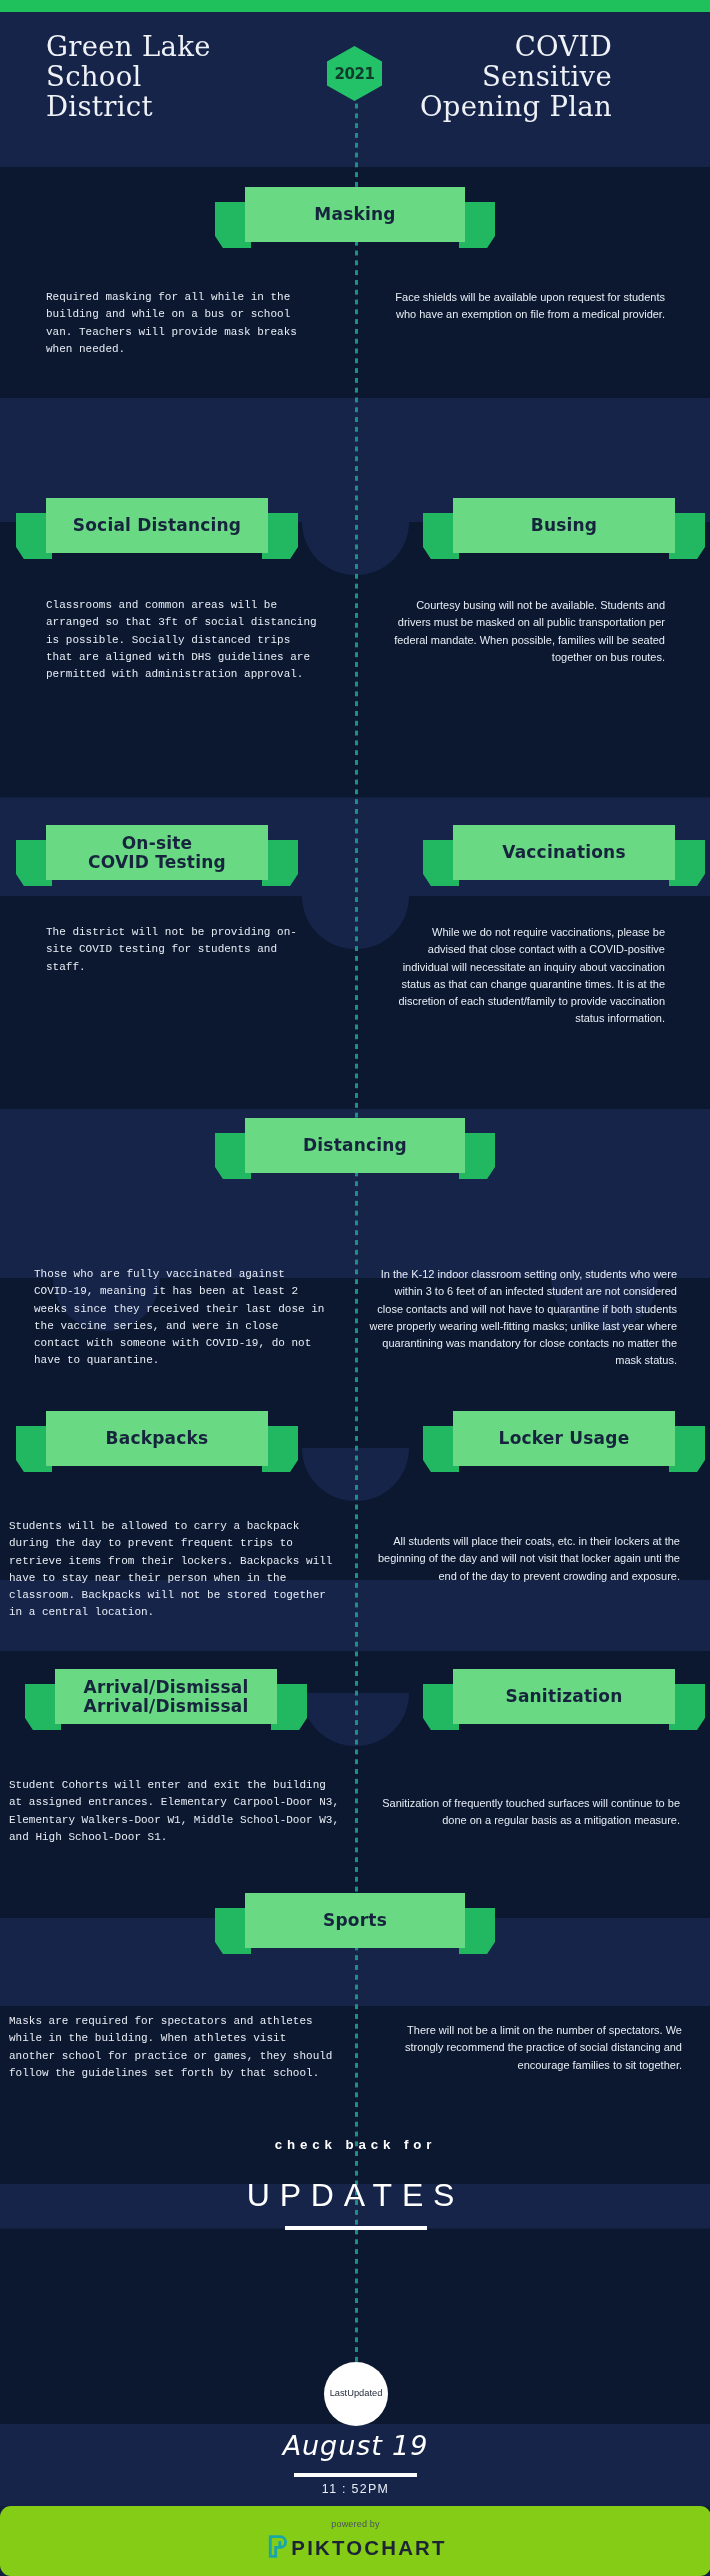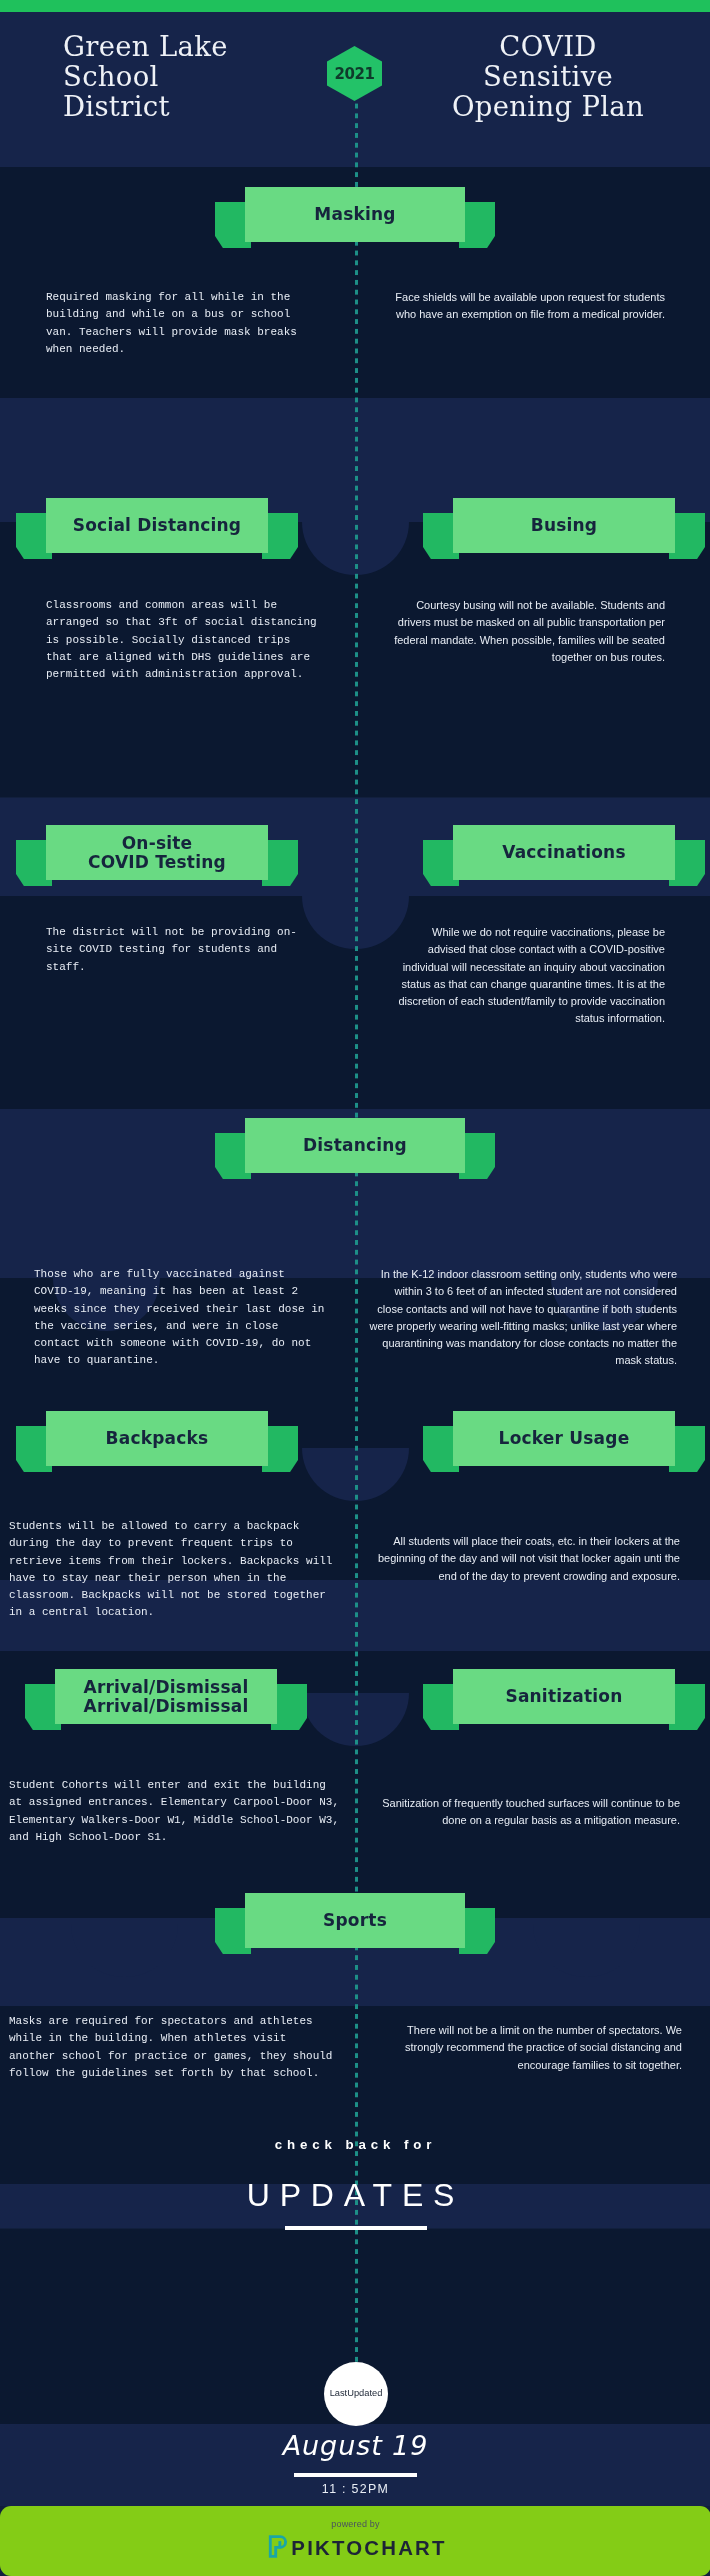--- a/index.html
+++ b/index.html
@@ -62,33 +62,32 @@
     background-repeat: repeat-y;
     z-index: 5;
   }
 
   
   .header {
     position: absolute;
     left: 0; top: 11.6px;
     width: 659px; height: 156px;
     z-index: 20;
-    margin-left: 17px;
   }
   .hd-title {
     position: absolute;
     font-family: "DejaVu Serif", serif;
     font-size: 27.5px;
     line-height: 30px;
     color: #eef1f6;
     font-weight: 400;
     letter-spacing: 0.3px;
   }
   .hd-left  { left: 46px;  top: 19.5px; text-align: left; }
-  .hd-right { right: 32px; top: 19.5px; text-align: center; }
+  .hd-right { right: 47px; top: 19.5px; text-align: right; }
 
   .year-badge {
     position: absolute;
     left: 327px;
     top: 46px;
     width: 55px;
     height: 55px;
     z-index: 22;
   }
   .year-badge .hex {

